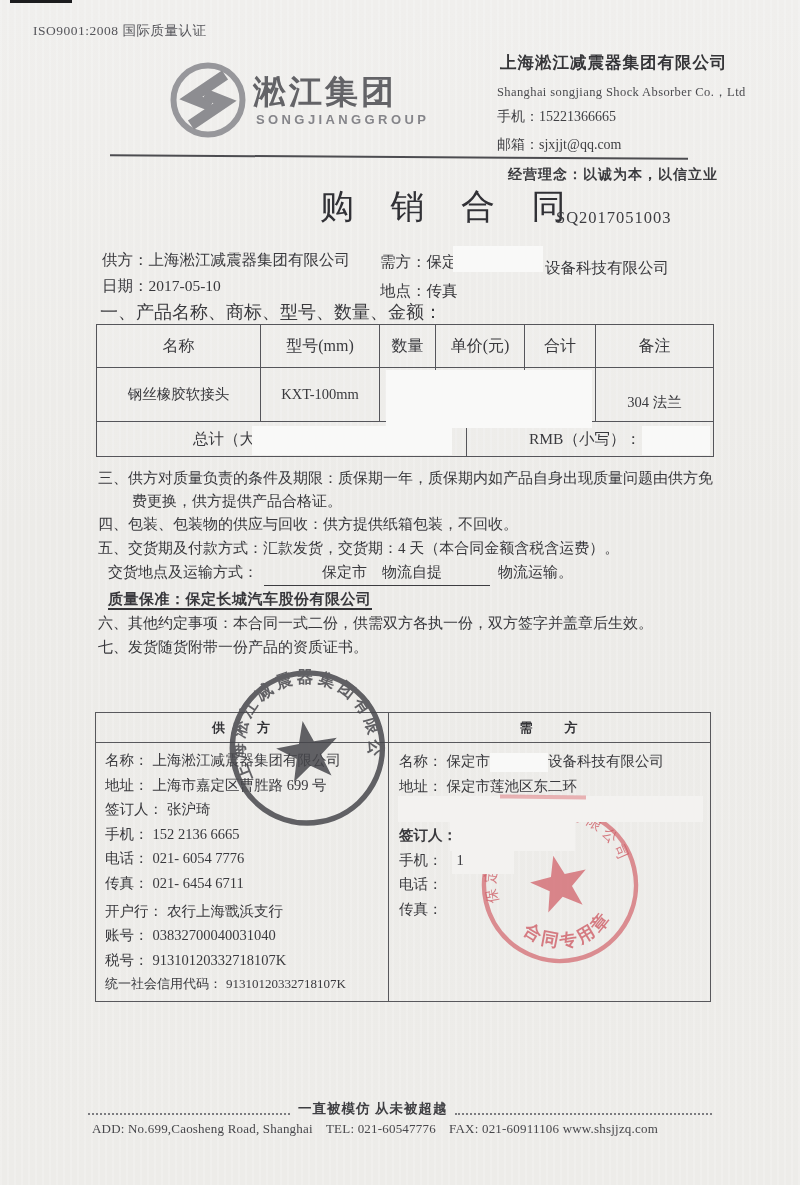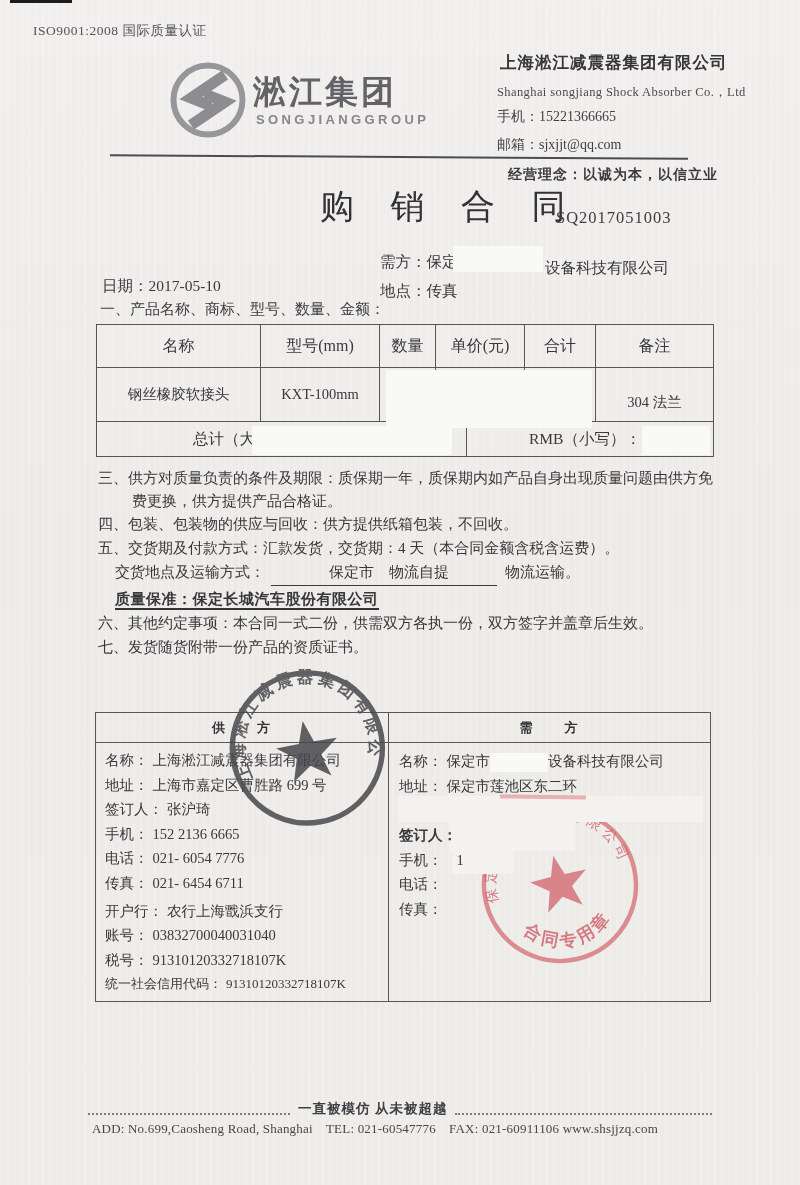--- a/index.html
+++ b/index.html
@@ -25,38 +25,38 @@
   #motto{left:508px;top:166px;font-size:14px;font-weight:600;color:#3b3b3f;letter-spacing:1px;}
   #contract-title{left:320px;top:184px;font-size:34px;color:#313136;letter-spacing:14px;white-space:nowrap;}
   #contract-no{left:556px;top:208px;font-size:16.5px;color:#3c3c40;letter-spacing:1px;}
   
   .party-line{font-size:15.5px;color:#38383c;white-space:nowrap;}
   #supplier-line{left:102px;top:250px;}
   #date-line{left:102px;top:276px;}
   #buyer-line{left:380px;top:252px;}
   #buyer-suffix{left:545px;top:258px;font-size:15.5px;color:#38383c;}
   #place-line{left:380px;top:281px;}
-  #sec1-heading{left:100px;top:300px;font-size:15px;color:#3a3a3e;}
+  #sec1-heading{left:100px;top:300px;font-size:18px;color:#3a3a3e;}
   
   #ptable{left:96px;top:324px;width:618px;border:1.5px solid #55555a;background:rgba(255,255,255,.06);box-sizing:border-box;}
   #ptable .prow{display:flex;}
   #ptable .pcell{box-sizing:border-box;border-right:1.2px solid #55555a;border-bottom:1.2px solid #55555a;
      display:flex;align-items:center;justify-content:center;font-size:16px;color:#39393d;}
   #ptable .pcell:last-child{border-right:none;}
   #ptable .hrow .pcell{height:43px;}
   #ptable .drow .pcell{height:54px;font-size:14.5px;}
   #ptable .trow .pcell{height:34px;border-bottom:none;justify-content:flex-start;font-size:15.5px;}
   .w1{width:164px;} .w2{width:119px;} .w3{width:56px;} .w4{width:89px;} .w5{width:71px;} .w6{flex:1;}
   .tw1{width:370px;padding-left:96px;} .tw2{flex:1;padding-left:62px;}
   .cell-remark{padding-top:16px;}
   .whiteout{position:absolute;background:#f9f9f8;}
   
   #terms{left:98px;top:467px;width:615px;font-size:15px;color:#38383c;}
   .term{line-height:22.5px;margin-bottom:1px;padding-left:34px;text-indent:-34px;}
-  .term-sub{margin-left:17px;line-height:24px;padding-left:0;text-indent:0;}
+  .term-sub{margin-left:10px;line-height:24px;padding-left:0;text-indent:0;}
   .udl{display:inline-block;border-bottom:1.5px solid #3c3c40;padding:0 48px 1px 58px;margin-left:6px;margin-right:8px;}
   .proj-underline{font-weight:bold;border-bottom:2px solid #333337;letter-spacing:.5px;padding-bottom:1px;}
   
   #btable{left:95px;top:712px;width:616px;height:290px;border:1.5px solid #58585c;box-sizing:border-box;}
   #btable .bheader{display:flex;height:29px;border-bottom:1.2px solid #58585c;}
   #btable .bheader .bh{box-sizing:border-box;display:flex;align-items:center;justify-content:center;
      font-size:13px;font-weight:bold;color:#333337;letter-spacing:2px;}
   #btable .bh-left{width:293px;border-right:1.2px solid #58585c;}
   #btable .bh-right{flex:1;}
   #btable .bbody{display:flex;height:259px;}
@@ -104,20 +104,23 @@
   </div>
   <div id="company-email" class="abs nowrap">
     <span>邮箱：</span><span>sjxjjt@qq.com</span>
   </div>
   <div id="header-rule" class="abs"></div>
   <div id="motto" class="abs">经营理念：以诚为本，以信立业</div>
 
   <div id="contract-title" class="abs">购 销 合 同</div>
   <div id="contract-no" class="abs">SQ2017051003</div>
 
+  <div id="supplier-line" class="abs party-line">
+    <span>供方：</span><span>上海淞江减震器集团有限公司</span>
+  </div>
   <div id="date-line" class="abs party-line">
     <span>日期：</span><span>2017-05-10</span>
   </div>
   <div id="buyer-line" class="abs party-line">
     <span>需方：</span><span>保定市</span>
   </div>
   <div class="abs whiteout" style="left:453px;top:246px;width:90px;height:26px;"></div>
   <div id="buyer-suffix" class="abs nowrap">设备科技有限公司</div>
   <div id="place-line" class="abs party-line">
     <span>地点：</span><span>传真</span>

